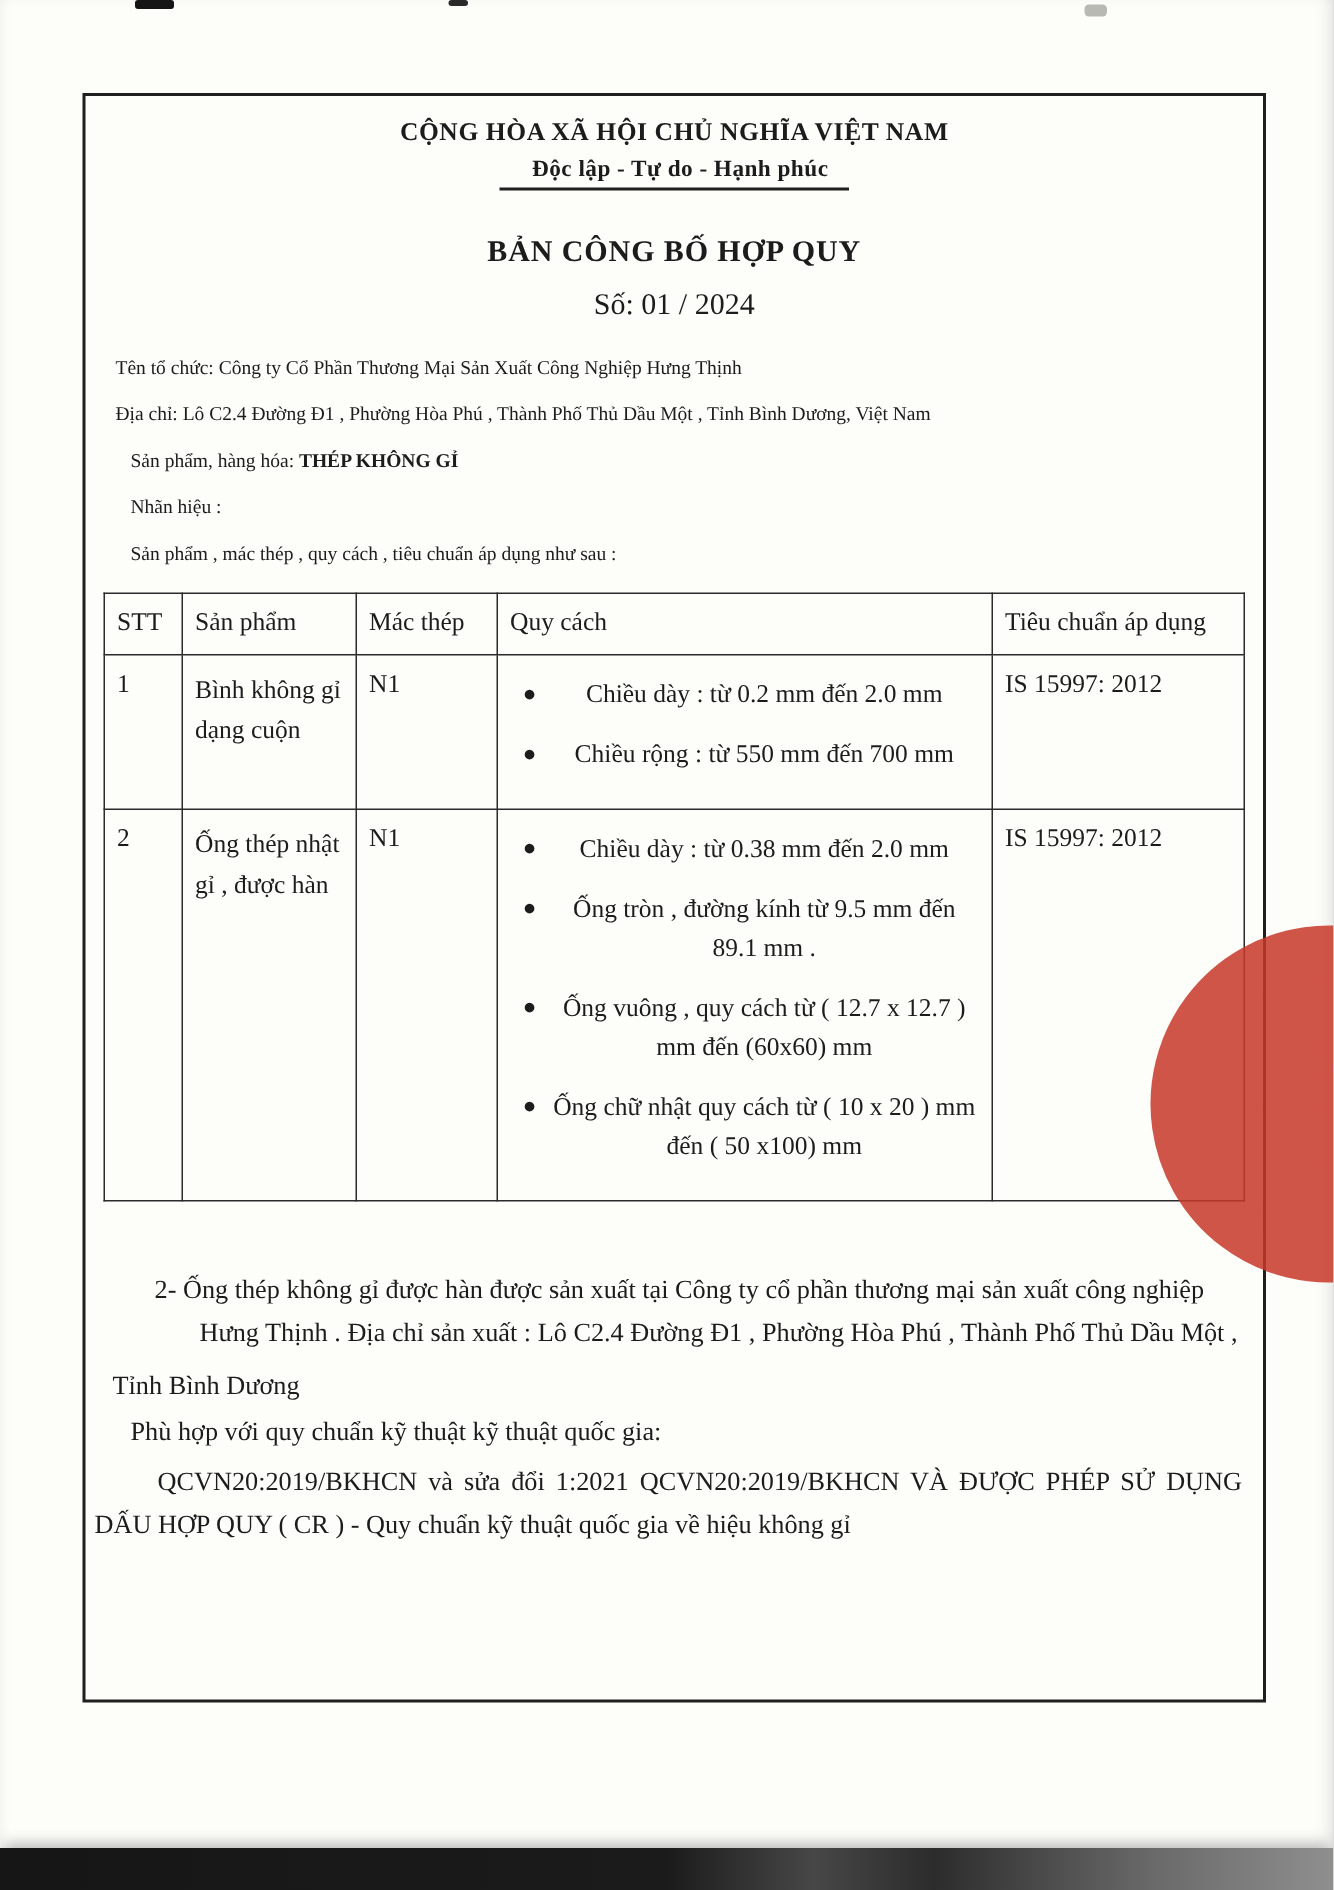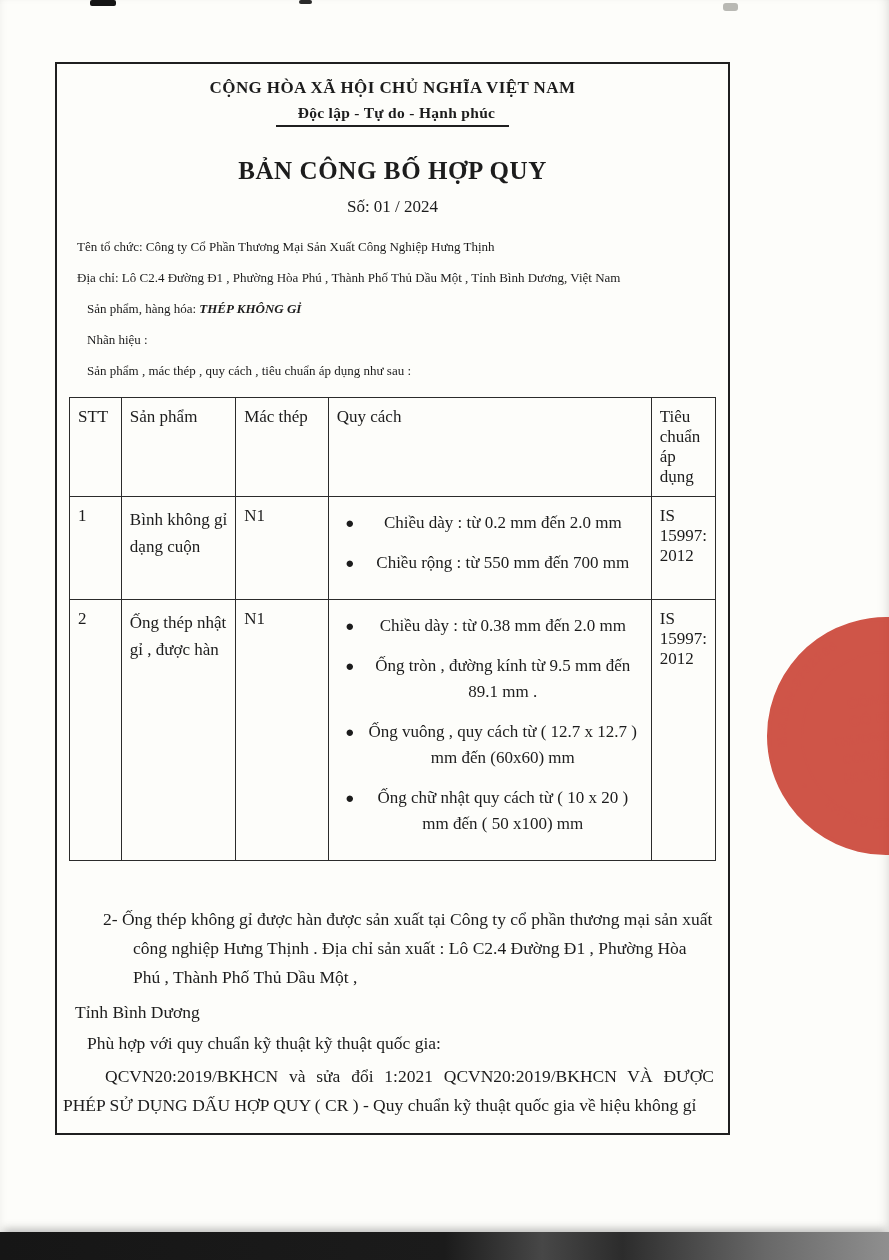--- a/index.html
+++ b/index.html
@@ -5,39 +5,39 @@
   html,body { margin:0; padding:0; background:#d9d9d6; }
   .scan {
     position:relative; width:889px; height:1260px; margin:0 auto;
     background:#fdfdfa; overflow:hidden; color:#1c1c1c;
     font-family:"Liberation Serif","DejaVu Serif",serif;
     box-shadow: inset -8px 0 14px -10px rgba(0,0,0,.22), inset 6px 0 12px -10px rgba(0,0,0,.14);
   }
 
   
   .frame {
-    position:absolute; left:55px; top:62px; width:675px; height:1073px;
+    position:absolute; left:55px; top:62px; width:789px; height:1073px;
     border:2px solid #1f1f1f; box-sizing:border-box; padding:10px 12px 0 12px;
     background:transparent;
   }
 
   .center { text-align:center; }
   .nat-header1 { font-weight:bold; font-size:17px; letter-spacing:.4px; margin-top:4px; }
   .nat-header2-wrap { text-align:center; margin-top:6px; }
   .nat-header2 {
     display:inline-block; font-weight:bold; font-size:15.5px;
     border-bottom:2px solid #1f1f1f; padding:0 14px 3px 22px; letter-spacing:.3px;font-family:Liberation Serif, serif;
   }
-  .doc-title { font-weight:bold; font-size:25px; letter-spacing:.6px; margin-top:30px; }
-  .doc-number { font-size:17px; margin-top:12px; }
+  .doc-title { font-weight:bold; font-size:20px; letter-spacing:.6px; margin-top:30px; }
+  .doc-number { font-size:20px; margin-top:12px; }
 
   .body-text { margin-top:16px; font-size:13px; line-height:28px; padding:0 4px 0 8px; }
   .body-text p { margin:3px 0; }
   .indent-sm { padding-left:10px; }
-  .bold { font-weight:bold;font-style:italic; }
+  .bold { font-weight:bold; }
 
   
   table.spec { width:100%; border-collapse:collapse; margin-top:12px; font-size:17px; }
   table.spec th, table.spec td {
     border:1.5px solid #2b2b2b; vertical-align:top; padding:9px 8px; text-align:left;
     font-weight:normal;
   }
   table.spec th { height:22px; }
   col.c-stt { width:52px; } col.c-sp { width:116px; } col.c-mt { width:94px; }
   col.c-qc { width:330px; } col.c-tc { width:auto; }

